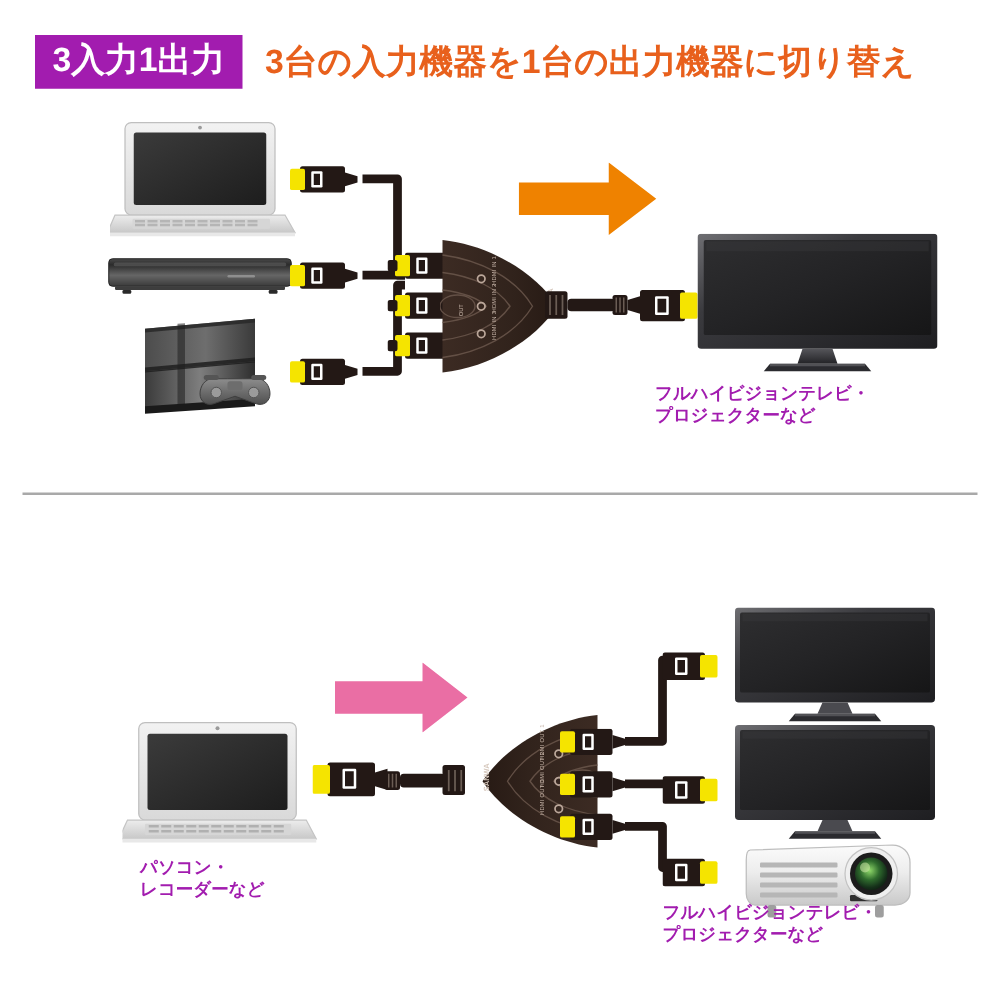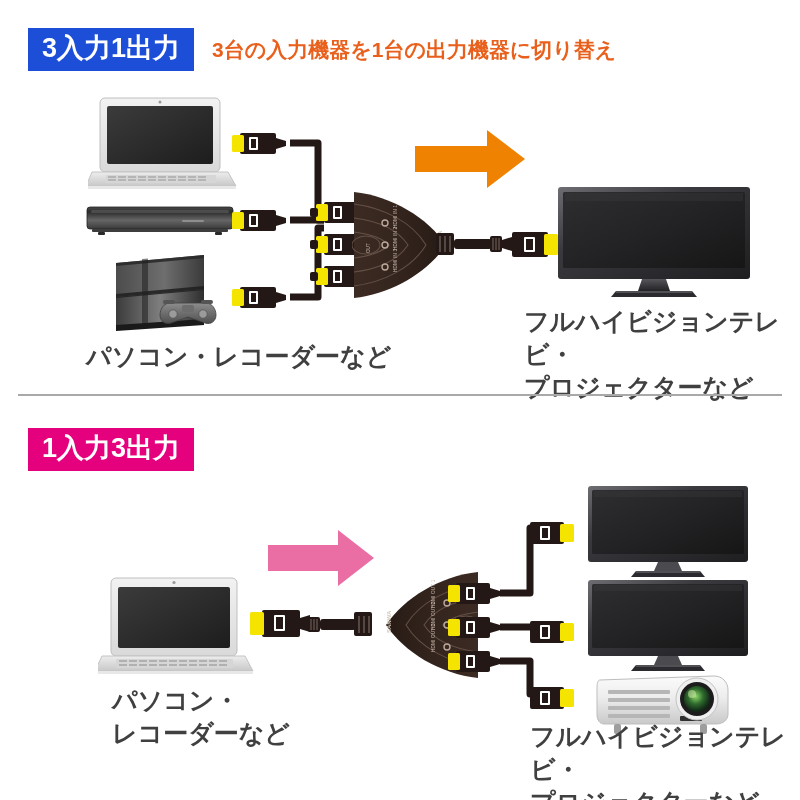--- a/index.html
+++ b/index.html
@@ -41,37 +41,37 @@
   .badge {
     display: inline-block;
     color: #ffffff;
     font-weight: bold;
     font-size: 27px;
     letter-spacing: 0px;
     line-height: 1;
     padding: 7px 14px 9px 14px;
     white-space: nowrap;
   }
-  .badge-orange { background: #1d4ed8; }
+  .badge-orange { background: #a21caf; }
   .badge-pink   { background: #e5007e; }
   .headline {
     font-weight: bold;
-    font-size: 21px;
+    font-size: 27px;
     white-space: nowrap;
     line-height: 1;
   }
   .headline-orange { color: #e8601c; margin-left: 18px; }
   .headline-pink   { color: #e5007e; margin-left: 16px; }
 
   
   .caption {
     position: absolute;
-    color: #404040;
+    color: #a21caf;
     font-weight: bold;
-    font-size: 25px;
+    font-size: 14px;
     line-height: 1.32;
     white-space: pre-line;
   }
   .caption.center { text-align: left; }
 
   
   .arrow { position: absolute; }
 
   
   .gfx { position: absolute; }
@@ -333,32 +333,30 @@
       </defs>
       <rect x="0" y="0" width="192" height="92" rx="3" fill="url(#tvFrame1)"></rect>
       <rect x="5" y="5" width="182" height="76" rx="1.5" fill="url(#tvScreen1)"></rect>
       <rect x="7" y="6" width="178" height="8" fill="#3b3b3e" opacity="0.35"></rect>
       <path d="M84 92 L108 92 L112 104 L80 104 Z" fill="url(#tvStand1)"></path>
       <path d="M58 104 L134 104 L139 110 L53 110 Z" fill="#2b2b2f"></path>
       <path d="M58 104 L134 104 L134 106 L58 106 Z" fill="#6a6a70" opacity="0.6"></path>
     </svg>
   </div>
 
-  <div class="caption" style="left:86px; top:340px;">パソコン・レコーダーなど</div>
 
   <div class="caption" style="left:524px; top:305px;">フルハイビジョンテレビ・
 プロジェクターなど</div>
 </div>
 
 <div class="divider"></div>
 
 <div class="panel" id="panel-bottom">
 
   <div class="header" style="left:28px; top:30px;">
-    <span class="badge badge-pink">1入力3出力</span>
   </div>
 
   <div class="arrow" style="left:268px; top:530px; top:132px;">
     <svg width="108" height="56" viewBox="0 0 108 56">
       <path d="M0 15 L70 15 L70 0 L106 28 L70 56 L70 41 L0 41 Z" fill="#ea6ea4"></path>
     </svg>
   </div>
 
   <div class="gfx" style="left:98px; top:178px;">
     <svg width="156" height="100" viewBox="0 0 156 100">

